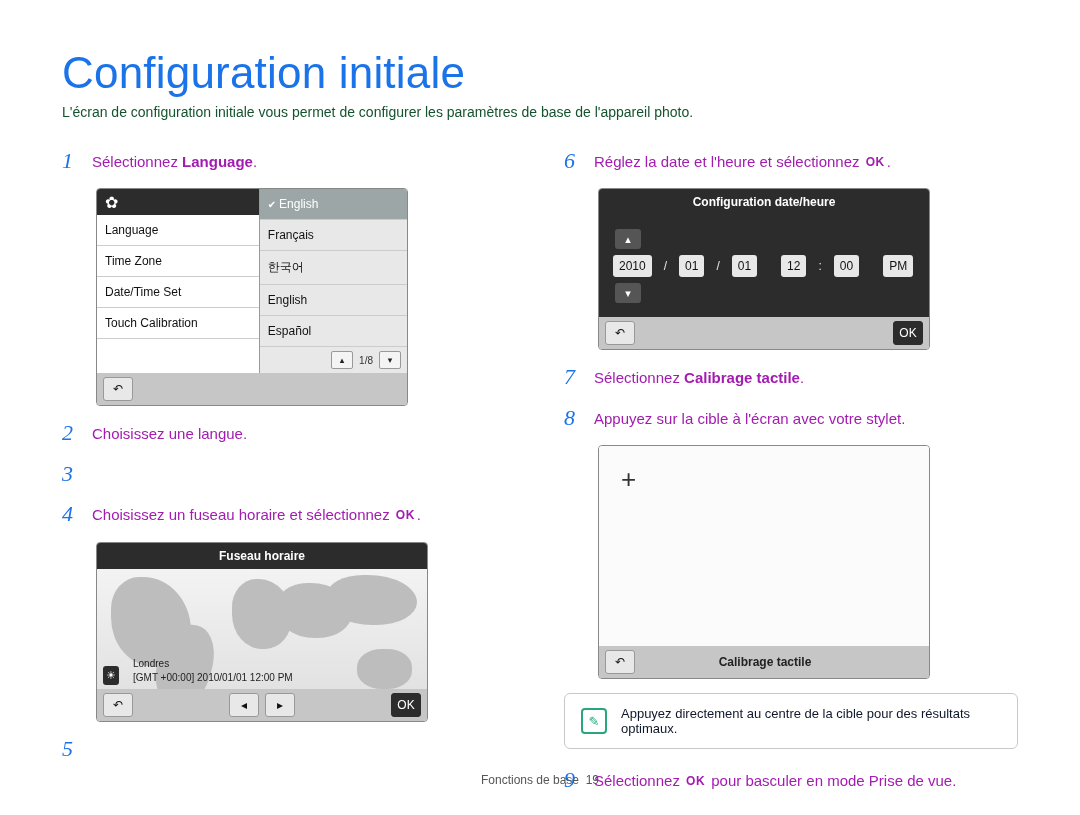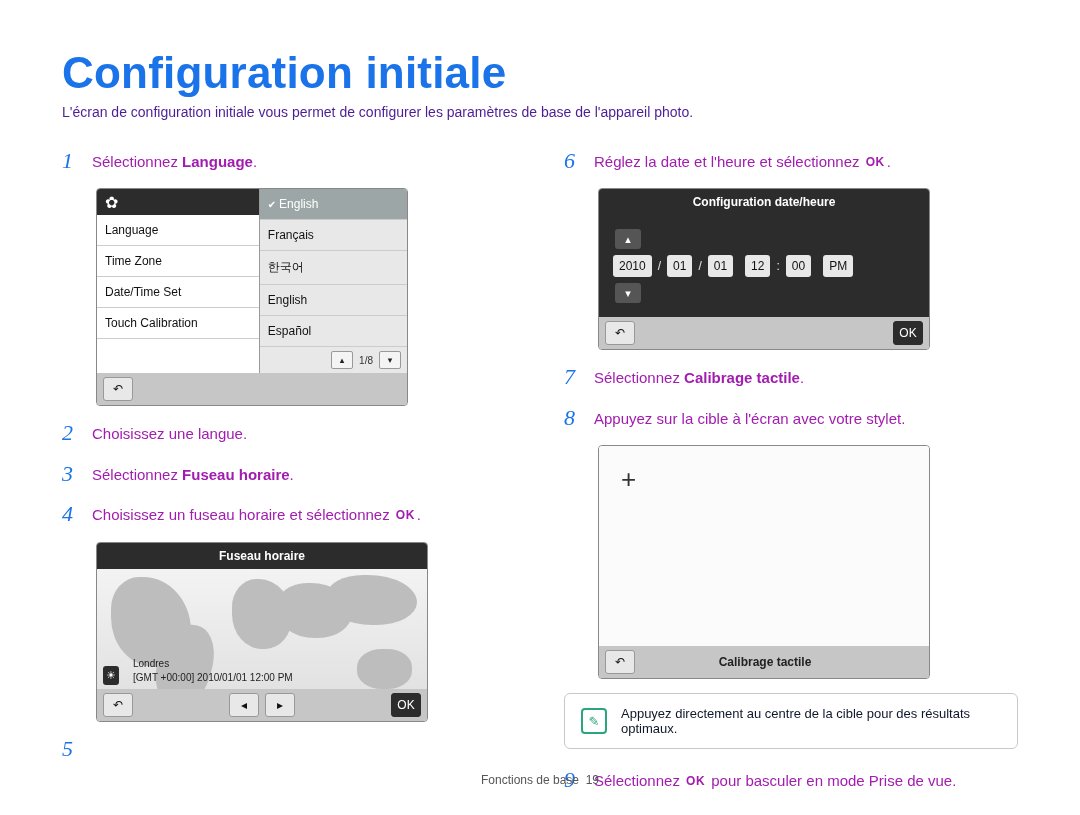--- a/index.html
+++ b/index.html
@@ -8,28 +8,28 @@
     height:815px;
     position:relative;
     font-family:Arial,Helvetica,sans-serif;
     color:#222;
     padding:48px 62px 34px 62px;
     box-sizing:border-box;
   }
   .title{
     font-size:44px;
     color:#1a73e8;
-    font-weight:700;
+    font-weight:400;
     letter-spacing:.2px;
     margin:0 0 6px 0;
     font-family:"Helvetica Neue",Arial,sans-serif;
   }
   .intro{
     font-size:14px;
-    color:#4c1d95;
+    color:#14532d;
     margin:0 0 28px 0;
     font-family:Arial,sans-serif;
   }
   .columns{display:flex;gap:48px;}
   .col{flex:1;}
   .step{display:flex;margin:0 0 14px 0;align-items:flex-start;}
   .step-num{
     font-family:Georgia,"Times New Roman",serif;
     font-style:italic;
     color:#1a73e8;
@@ -146,21 +146,21 @@
     background:#2c2c2c;color:#fff;border-radius:3px;padding:3px;font-size:11px;
   }
   .fh-city{position:absolute;left:36px;bottom:20px;font-size:10px;color:#222;}
   .fh-gmt{position:absolute;left:36px;bottom:6px;font-size:10px;color:#222;}
   
   .dt-body{background:#2c2c2c;padding:14px 14px;}
   .dt-row{display:flex;flex-direction:column;gap:6px;}
   .arrow-chip{
     background:#555;color:#fff;width:26px;height:20px;border-radius:3px;display:flex;align-items:center;justify-content:center;font-size:11px;margin-left:2px;
   }
-  .dt-fields{display:flex;gap:6px;align-items:center;}
+  .dt-fields{display:flex;gap:12px;align-items:center;}
   .chip{background:#e8e8e8;color:#111;font-size:12px;padding:4px 6px;border-radius:3px;}
   .chip.sep{background:transparent;color:#e8e8e8;padding:4px 0;}
   
   .cal-body{height:200px;background:#fbfbfb;position:relative;}
   .cross{
     position:absolute;left:22px;top:18px;font-size:26px;color:#333;font-weight:300;
   }
   .cal-label{flex:1;text-align:center;font-weight:700;font-size:12px;color:#222;}
   
   .note-box{
@@ -226,21 +226,20 @@
         </div>
       </div>
 
       <div class="step">
         <div class="step-num">2</div>
         <div class="step-text">Choisissez une langue.</div>
       </div>
 
       <div class="step">
         <div class="step-num">3</div>
-        <div class="step-text"><span>Sélectionnez </span><b>Fuseau horaire</b><span>.</span></div>
       </div>
 
       <div class="step">
         <div class="step-num">4</div>
         <div class="step-text"><span>Choisissez un fuseau horaire et sélectionnez </span><span class="ok-label">OK</span><span>.</span></div>
       </div>
 
       <div class="screen wide">
         <div class="scr-header">Fuseau horaire</div>
         <div class="fh-map">

